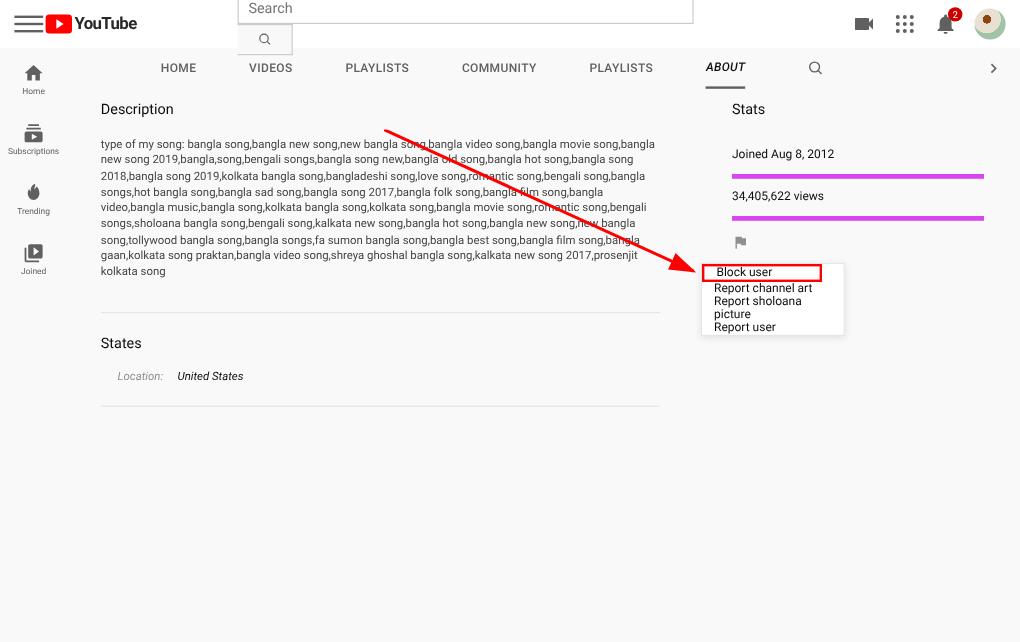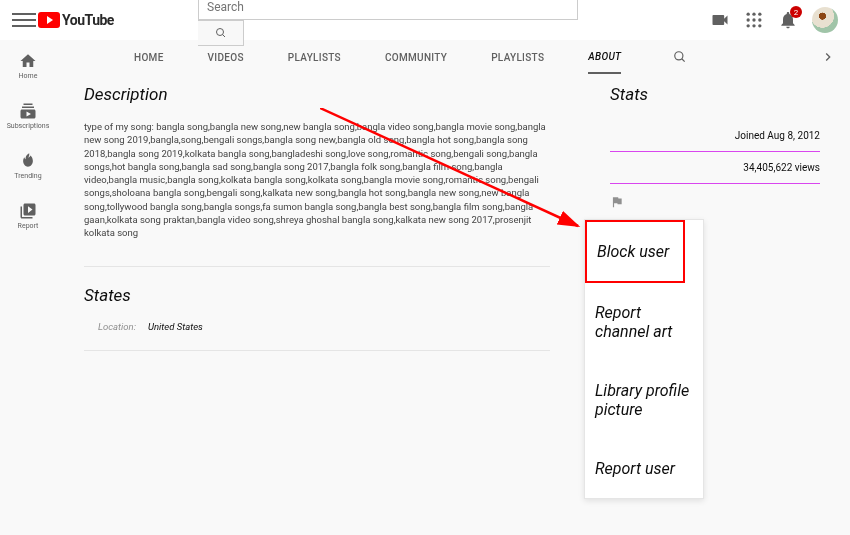--- a/index.html
+++ b/index.html
@@ -32,33 +32,33 @@
 .tabs-row { position: absolute; left: 56px; top: 40px; right: 0; height: 34px; display: flex; align-items: center; padding-left: 78px; gap: 44px; }
 .tab { font-size: 10px; font-weight: 500; color: #606060; letter-spacing: 0.3px; cursor: pointer; padding: 10px 0; }
 .tab.active { color: #0d0d0d; border-bottom: 2px solid #606060; font-style: italic; }
 .tab-search { margin-left: 8px; color: #606060; cursor: pointer; }
 .tabs-next { position: absolute; right: 14px; color: #606060; cursor: pointer; }
 
 
 .content { position: absolute; left: 84px; top: 84px; right: 30px; display: flex; gap: 60px; }
 .left-col { flex: 1; }
 .right-col { width: 210px; }
-.section-title { font-size: 17px; color: #0d0d0d; margin-bottom: 16px; font-style: italic; }
+.section-title { font-size: 12px; color: #0d0d0d; margin-bottom: 16px; }
 .desc-text { font-size: 9.5px; color: #444; line-height: 1.4; margin-bottom: 26px; }
 .divider { border: none; border-top: 1px solid #e5e5e5; margin-bottom: 18px; }
 .details-row { display: flex; gap: 12px; font-size: 9.5px; padding-left: 14px; font-style: italic; }
 .details-label { color: #909090; }
 .details-value { color: #0d0d0d; }
-.stats-line { font-size: 10px; color: #0d0d0d; padding: 10px 0; border-bottom: 1px solid #d946ef; text-align: right; }
+.stats-line { font-size: 10px; color: #0d0d0d; padding: 10px 0; border-bottom: 4px solid #d946ef; }
 .stats-line:first-of-type { border-top: 1px solid #e5e5e5; }
 .flag-row { padding: 10px 0; color: #909090; }
 
 
 .dropdown { position: absolute; background: #fff; border: 1px solid #e5e5e5; box-shadow: 0 2px 6px rgba(0,0,0,0.1); width: 120px; }
-.dropdown-item { font-size: 16px; color: #0d0d0d; padding: 20px 10px; cursor: pointer; font-style: italic; }
+.dropdown-item { font-size: 10px; color: #0d0d0d; padding: 0 10px; cursor: pointer; }
 .highlight { border: 2px solid #ff0000; }
 
 
 .arrow { position: absolute; pointer-events: none; }
 </style>
 </head>
 <body>
 
 <div class="header">
   <div class="menu-icon">
@@ -120,21 +120,21 @@
   <div class="rail-item">
     <svg viewBox="0 0 24 24" fill="#606060">
         <path d="M13.5 1.5s1 3.5-1.5 6c0 0 2.5-1 3.5-3 0 0 3 3 3 7.5 0 4-3 7.5-6.5 7.5S5.5 16 5.5 12c0-2.5 1.5-5 1.5-5s.5 2 2 3c0 0-1.5-5.5 4.5-8.5z"></path>
       </svg>
     <span>Trending</span>
   </div>
   <div class="rail-item">
     <svg viewBox="0 0 24 24" fill="#606060">
         <path d="M4 6H2v14c0 1.1.9 2 2 2h14v-2H4V6zm16-4H8c-1.1 0-2 .9-2 2v12c0 1.1.9 2 2 2h12c1.1 0 2-.9 2-2V4c0-1.1-.9-2-2-2zm-8 12.5v-9l6 4.5-6 4.5z"></path>
       </svg>
-    <span>Report</span>
+    <span>Joined</span>
   </div>
 </div>
 
 <div class="tabs-row">
   <div class="tab">HOME</div>
   <div class="tab">VIDEOS</div>
   <div class="tab">PLAYLISTS</div>
   <div class="tab">COMMUNITY</div>
   <div class="tab">PLAYLISTS</div>
   <div class="tab active">ABOUT</div>
@@ -167,21 +167,21 @@
       <svg width="14" height="14" viewBox="0 0 24 24" fill="#909090">
           <path d="M14.4 6L14 4H5v17h2v-7h5.6l.4 2h7V6z"></path>
         </svg>
     </div>
   </div>
 </div>
 
 <div class="dropdown" style="left:584px; top:219px;">
   <div class="dropdown-item highlight" style="width:100px">Block user</div>
   <div class="dropdown-item">Report channel art</div>
-  <div class="dropdown-item">Library profile picture</div>
+  <div class="dropdown-item">Report sholoana picture</div>
   <div class="dropdown-item">Report user</div>
 </div>
 
 <svg class="arrow" style="left:320px; top:108px;" width="270" height="130">
   <defs>
       <marker id="ah" markerWidth="10" markerHeight="10" refX="8" refY="3" orient="auto">
         <path d="M0,0 L0,6 L9,3 z" fill="#ff0000"></path>
       </marker>
     </defs>
   <line x1="0" y1="0" x2="258" y2="118" stroke="#ff0000" stroke-width="2.5" marker-end="url(#ah)"></line>

